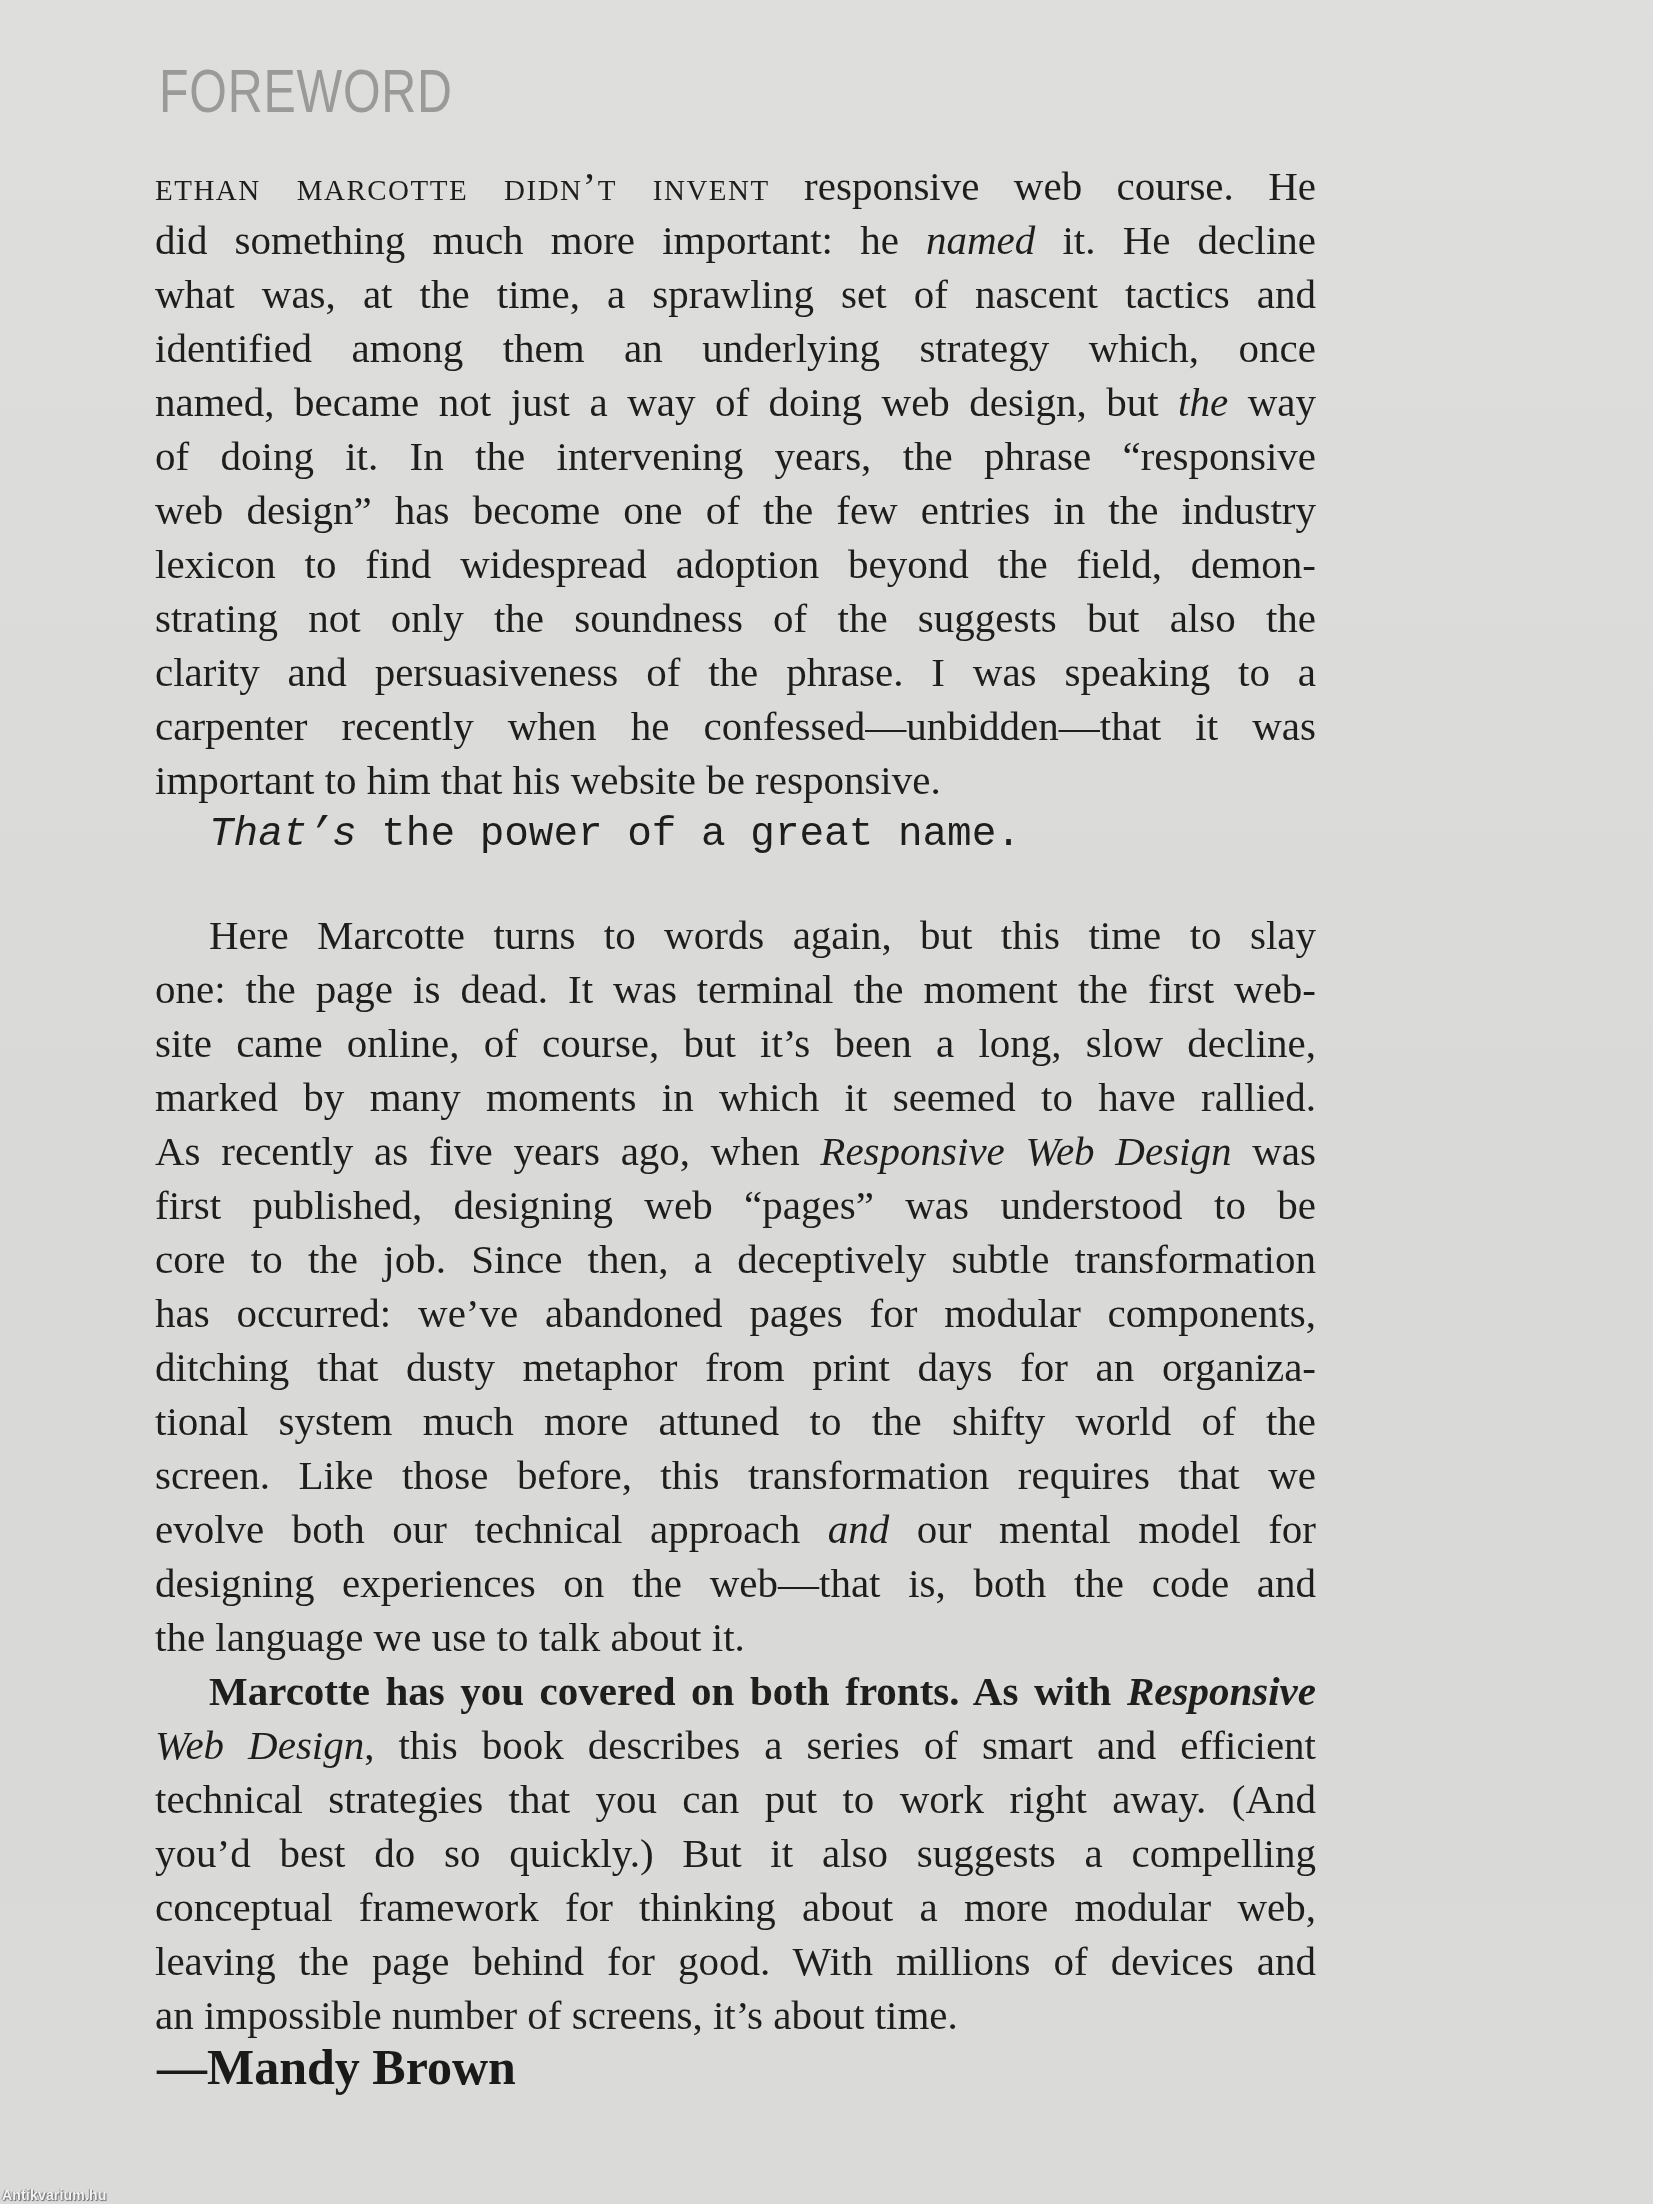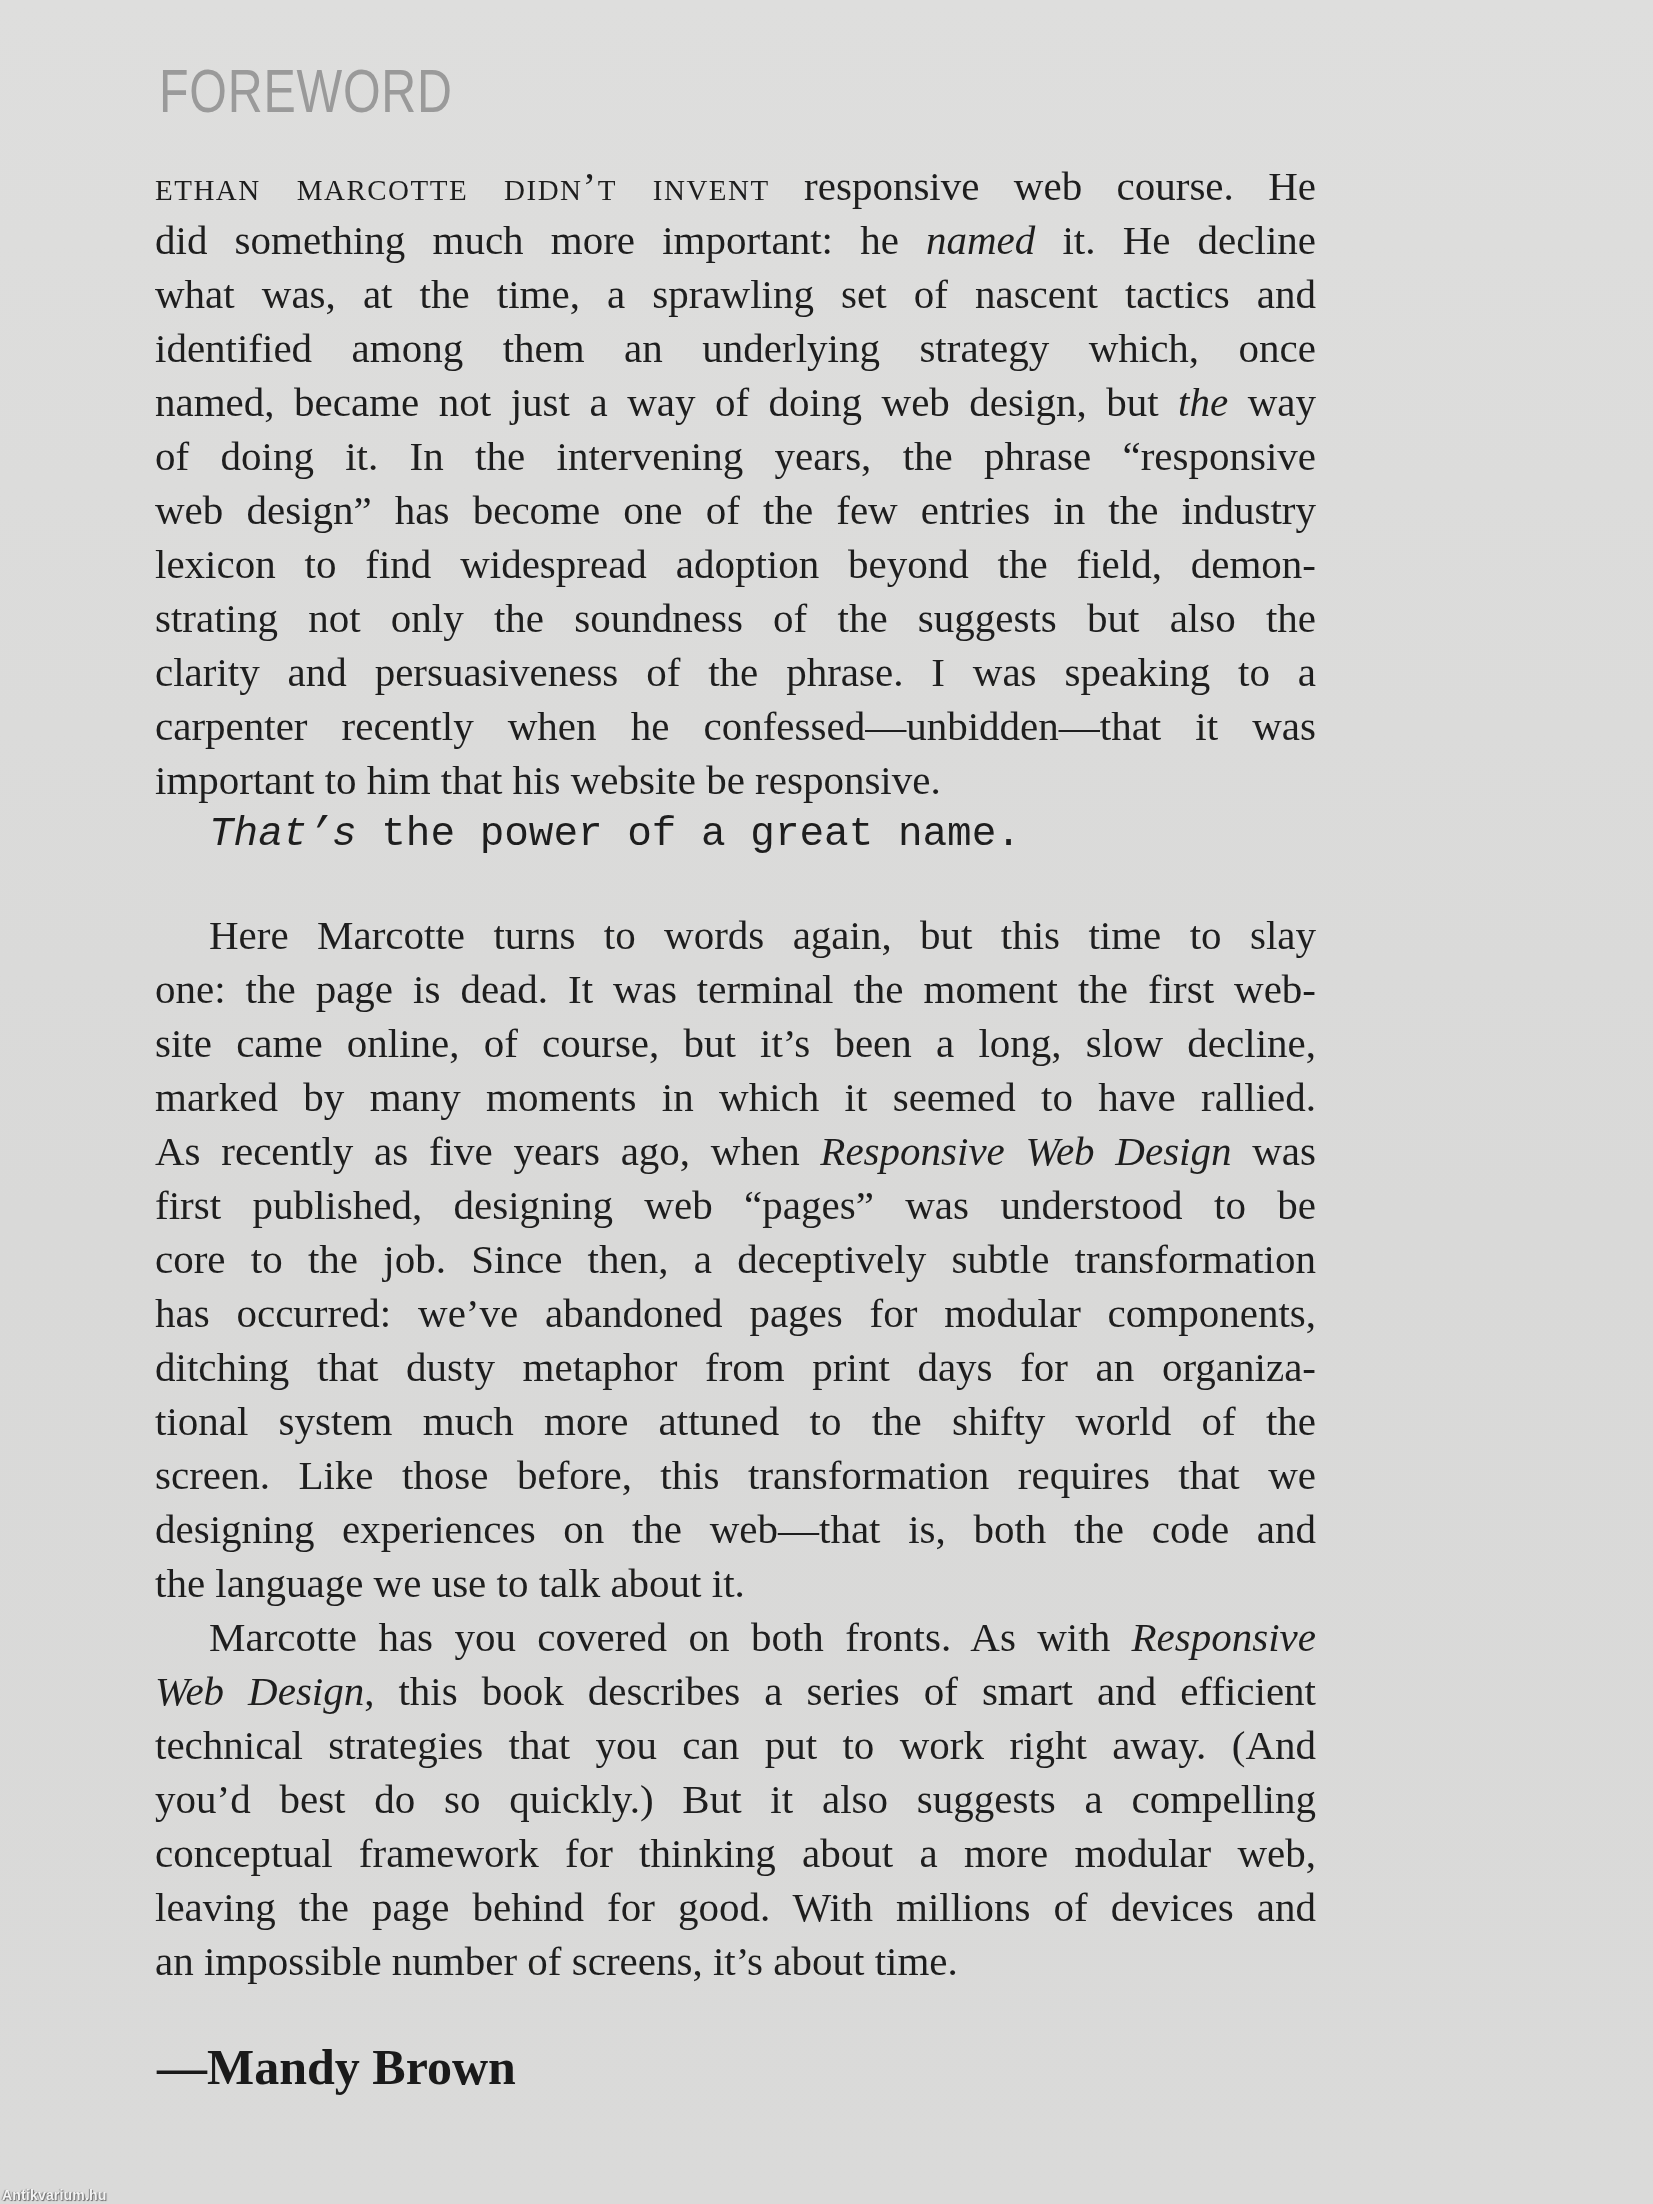--- a/index.html
+++ b/index.html
@@ -105,25 +105,26 @@
       <span class="line"><span>one: the page is dead. It was terminal the moment the first web-</span></span>
       <span class="line"><span>site came online, of course, but it’s been a long, slow decline,</span></span>
       <span class="line"><span>marked by many moments in which it seemed to have rallied.</span></span>
       <span class="line"><span>As recently as five years ago, when </span><em>Responsive Web Design</em><span> was</span></span>
       <span class="line"><span>first published, designing web “pages” was understood to be</span></span>
       <span class="line"><span>core to the job. Since then, a deceptively subtle transformation</span></span>
       <span class="line"><span>has occurred: we’ve abandoned pages for modular components,</span></span>
       <span class="line"><span>ditching that dusty metaphor from print days for an organiza-</span></span>
       <span class="line"><span>tional system much more attuned to the shifty world of the</span></span>
       <span class="line"><span>screen. Like those before, this transformation requires that we</span></span>
+      <span class="line"><span>evolve both our technical approach </span><em>and</em><span> our mental model for</span></span>
       <span class="line"><span>designing experiences on the web—that is, both the code and</span></span>
       <span class="line last"><span>the language we use to talk about it.</span></span>
     </div>
     <div>
-      <span class="line" style="padding-left: 54px;"><span>Marcotte has you covered on both fronts. As with </span><em>Responsive</em></span>
+      <span class="line" style="padding-left: 54px; font-weight: bold;"><span>Marcotte has you covered on both fronts. As with </span><em>Responsive</em></span>
       <span class="line"><em>Web Design</em><span>, this book describes a series of smart and efficient</span></span>
       <span class="line"><span>technical strategies that you can put to work right away. (And</span></span>
       <span class="line"><span>you’d best do so quickly.) But it also suggests a compelling</span></span>
       <span class="line"><span>conceptual framework for thinking about a more modular web,</span></span>
       <span class="line"><span>leaving the page behind for good. With millions of devices and</span></span>
       <span class="line last"><span>an impossible number of screens, it’s about time.</span></span>
     </div>
   </div>
 
 <div class="signature">—Mandy Brown</div>

